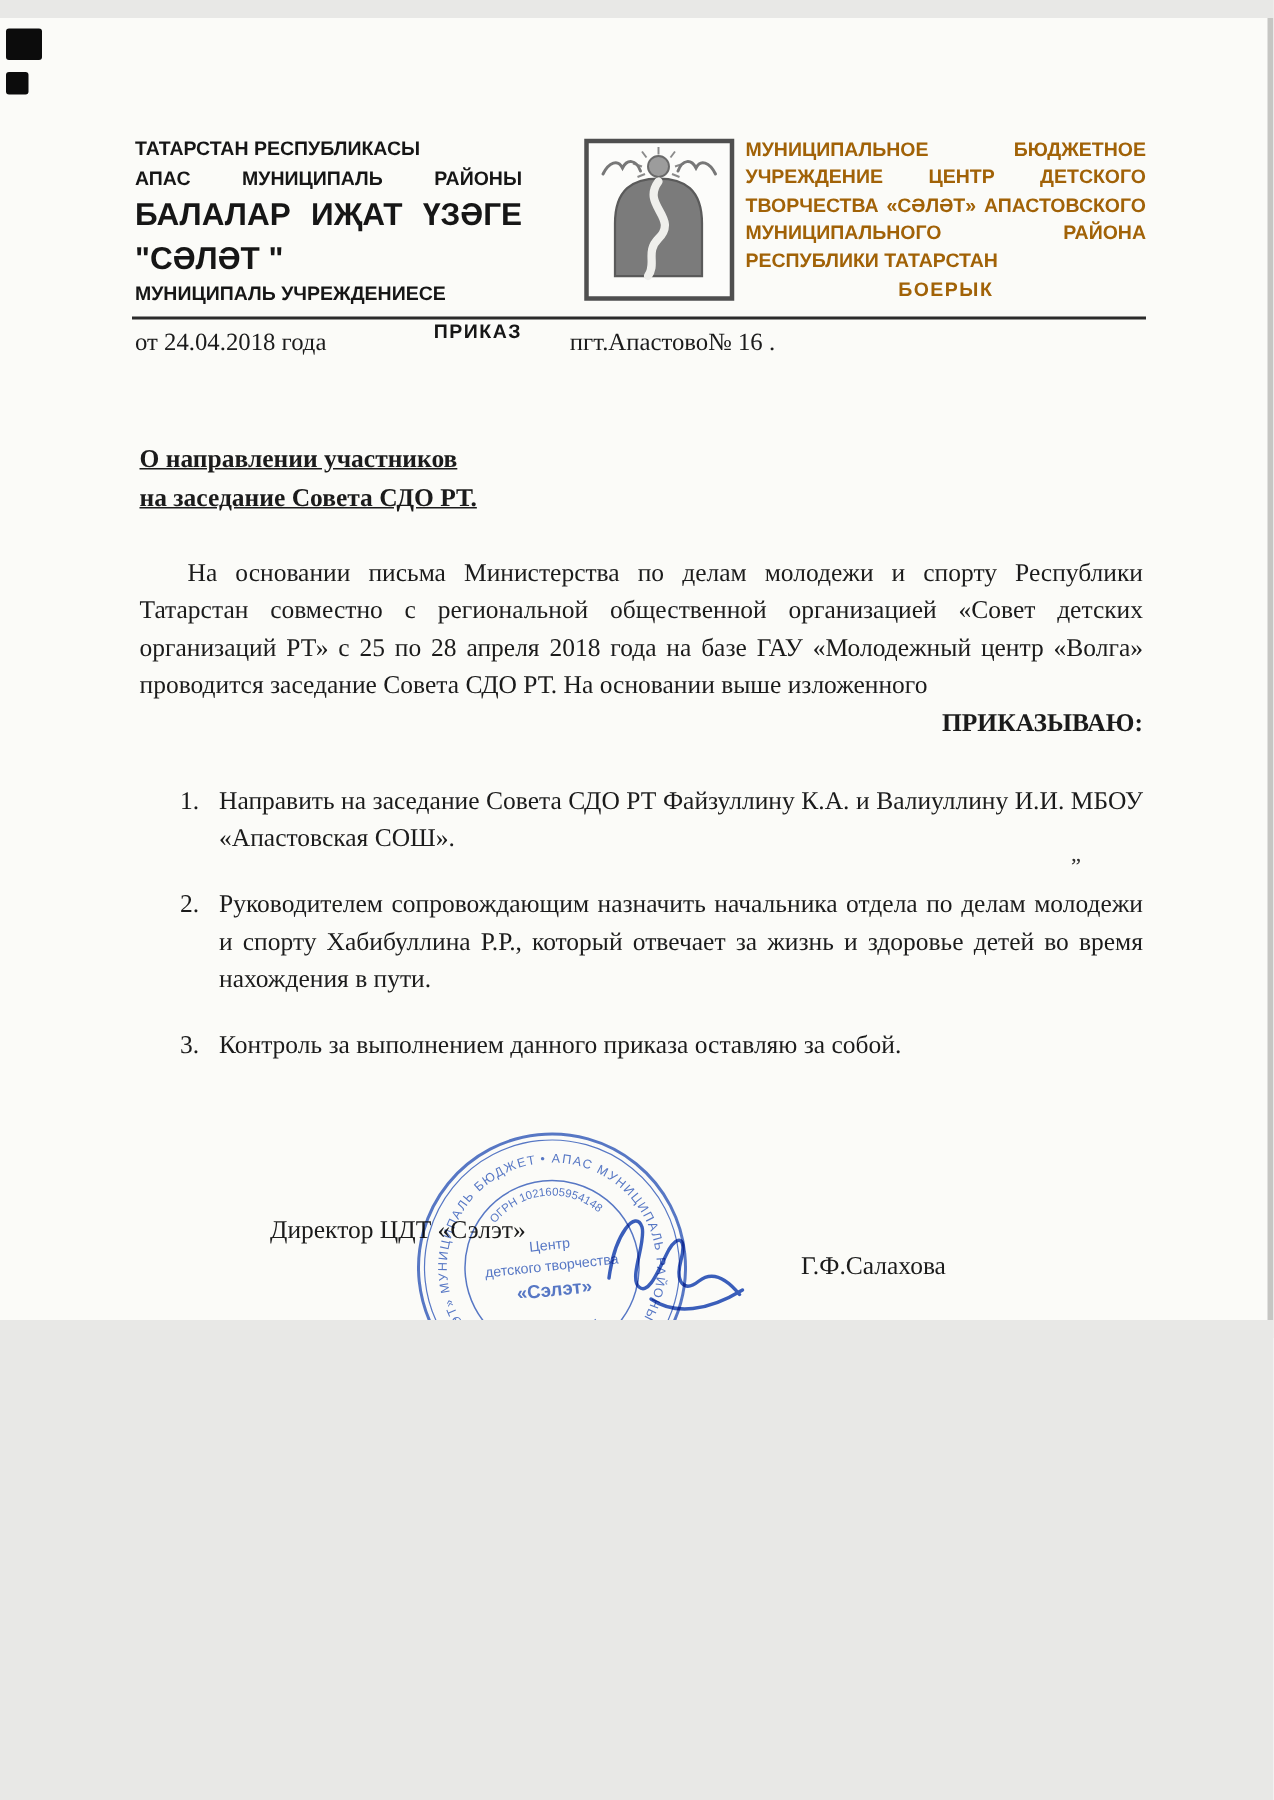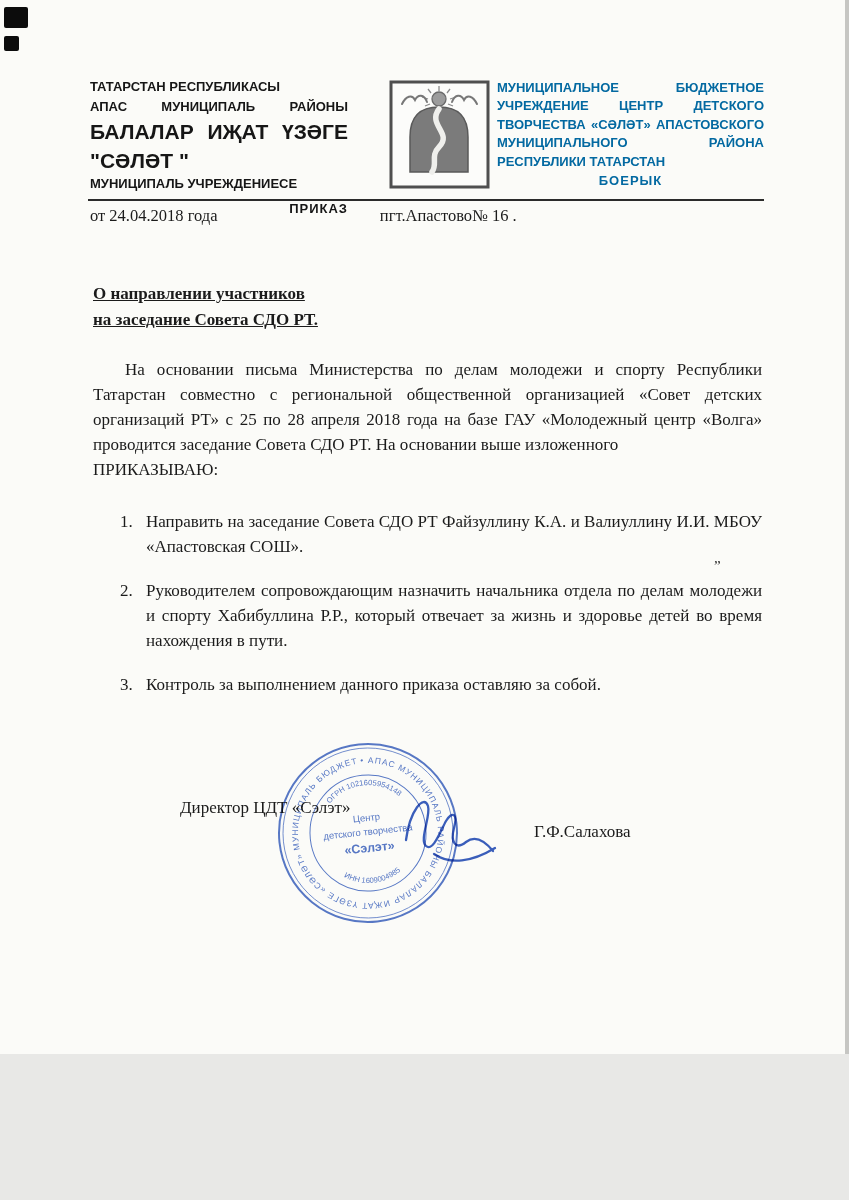--- a/index.html
+++ b/index.html
@@ -1,17 +1,17 @@
 <!DOCTYPE html>
 <html><head>
 <meta charset="utf-8">
 <style>
   html,body { margin:0; padding:0; background:#e8e8e6; }
   .page {
-    position:relative; width:849px; height:1054px; margin:0 auto;
+    position:relative; width:849px; height:868px; margin:12px auto;
     background:#fbfbf8; color:#1b1b1b; overflow:hidden;
     font-family:"Liberation Serif", serif;
   }
   
   .artifact { position:absolute; background:#0c0c0c; }
   .a1 { left:4px; top:7px; width:24px; height:21px; border-radius:2px; }
   .a2 { left:4px; top:36px; width:15px; height:15px; border-radius:2px; }
   .bottom-bar { left:0; top:1187px; width:796px; height:13px; }
   .edge-right { left:845px; top:0; width:4px; height:1200px; background:#c6c6c3; }
 
@@ -23,38 +23,38 @@
   }
   .hl-sp { text-align:justify; text-align-last:justify; }
   .hl-big { font-size:21px; line-height:1.25; margin-top:2px; }
   .hl-order { text-align:right; margin-top:5px; letter-spacing:1px; }
 
   .emblem { position:absolute; left:389px; top:80px; width:101px; height:109px; }
 
   .header-right {
     position:absolute; left:497px; top:79px; width:267px;
     font-family:"Liberation Sans", sans-serif; font-weight:bold;
-    font-size:13px; line-height:1.42; text-align:justify; color:#0369a1;
+    font-size:13px; line-height:1.42; text-align:justify; color:#a16207;
   }
   .hr-order { text-align:center; text-align-last:center; margin-top:1px; letter-spacing:1px; }
 
   .rule { position:absolute; left:88px; top:199px; width:676px; height:2px; background:#2b2b2b; }
 
   .meta-row {
     position:absolute; left:90px; top:206px; width:672px;
     font-size:16.5px; display:grid; grid-template-columns:1fr auto 1fr; align-items:baseline;
   }
   .meta-place { }
   .meta-num { text-align:left; padding-right:24px; }
 
   .subject { position:absolute; left:93px; top:281px; font-weight:bold; font-size:17px; line-height:1.55;text-decoration:underline; }
 
   .content { position:absolute; left:93px; top:357px; width:669px; font-size:17px; line-height:25px; }
   .body-par { margin:0; text-align:justify; text-indent:32px; }
-  .decree { margin:0; font-weight:normal; }
+  .decree { margin:0; font-weight:bold;text-align:right; }
   .items { margin-top:27px; }
   .item { position:relative; padding-left:53px; text-align:justify; margin-bottom:19px; }
   .item-num { position:absolute; left:27px; }
 
   .sign-position { position:absolute; left:180px; top:798px; font-size:17px; }
   .sign-name { position:absolute; left:534px; top:822px; font-size:17px; }
 
   .stamp {
     position:absolute; left:276px; top:741px; width:184px; height:184px;
     transform:rotate(-6deg); mix-blend-mode:multiply; opacity:.92;

